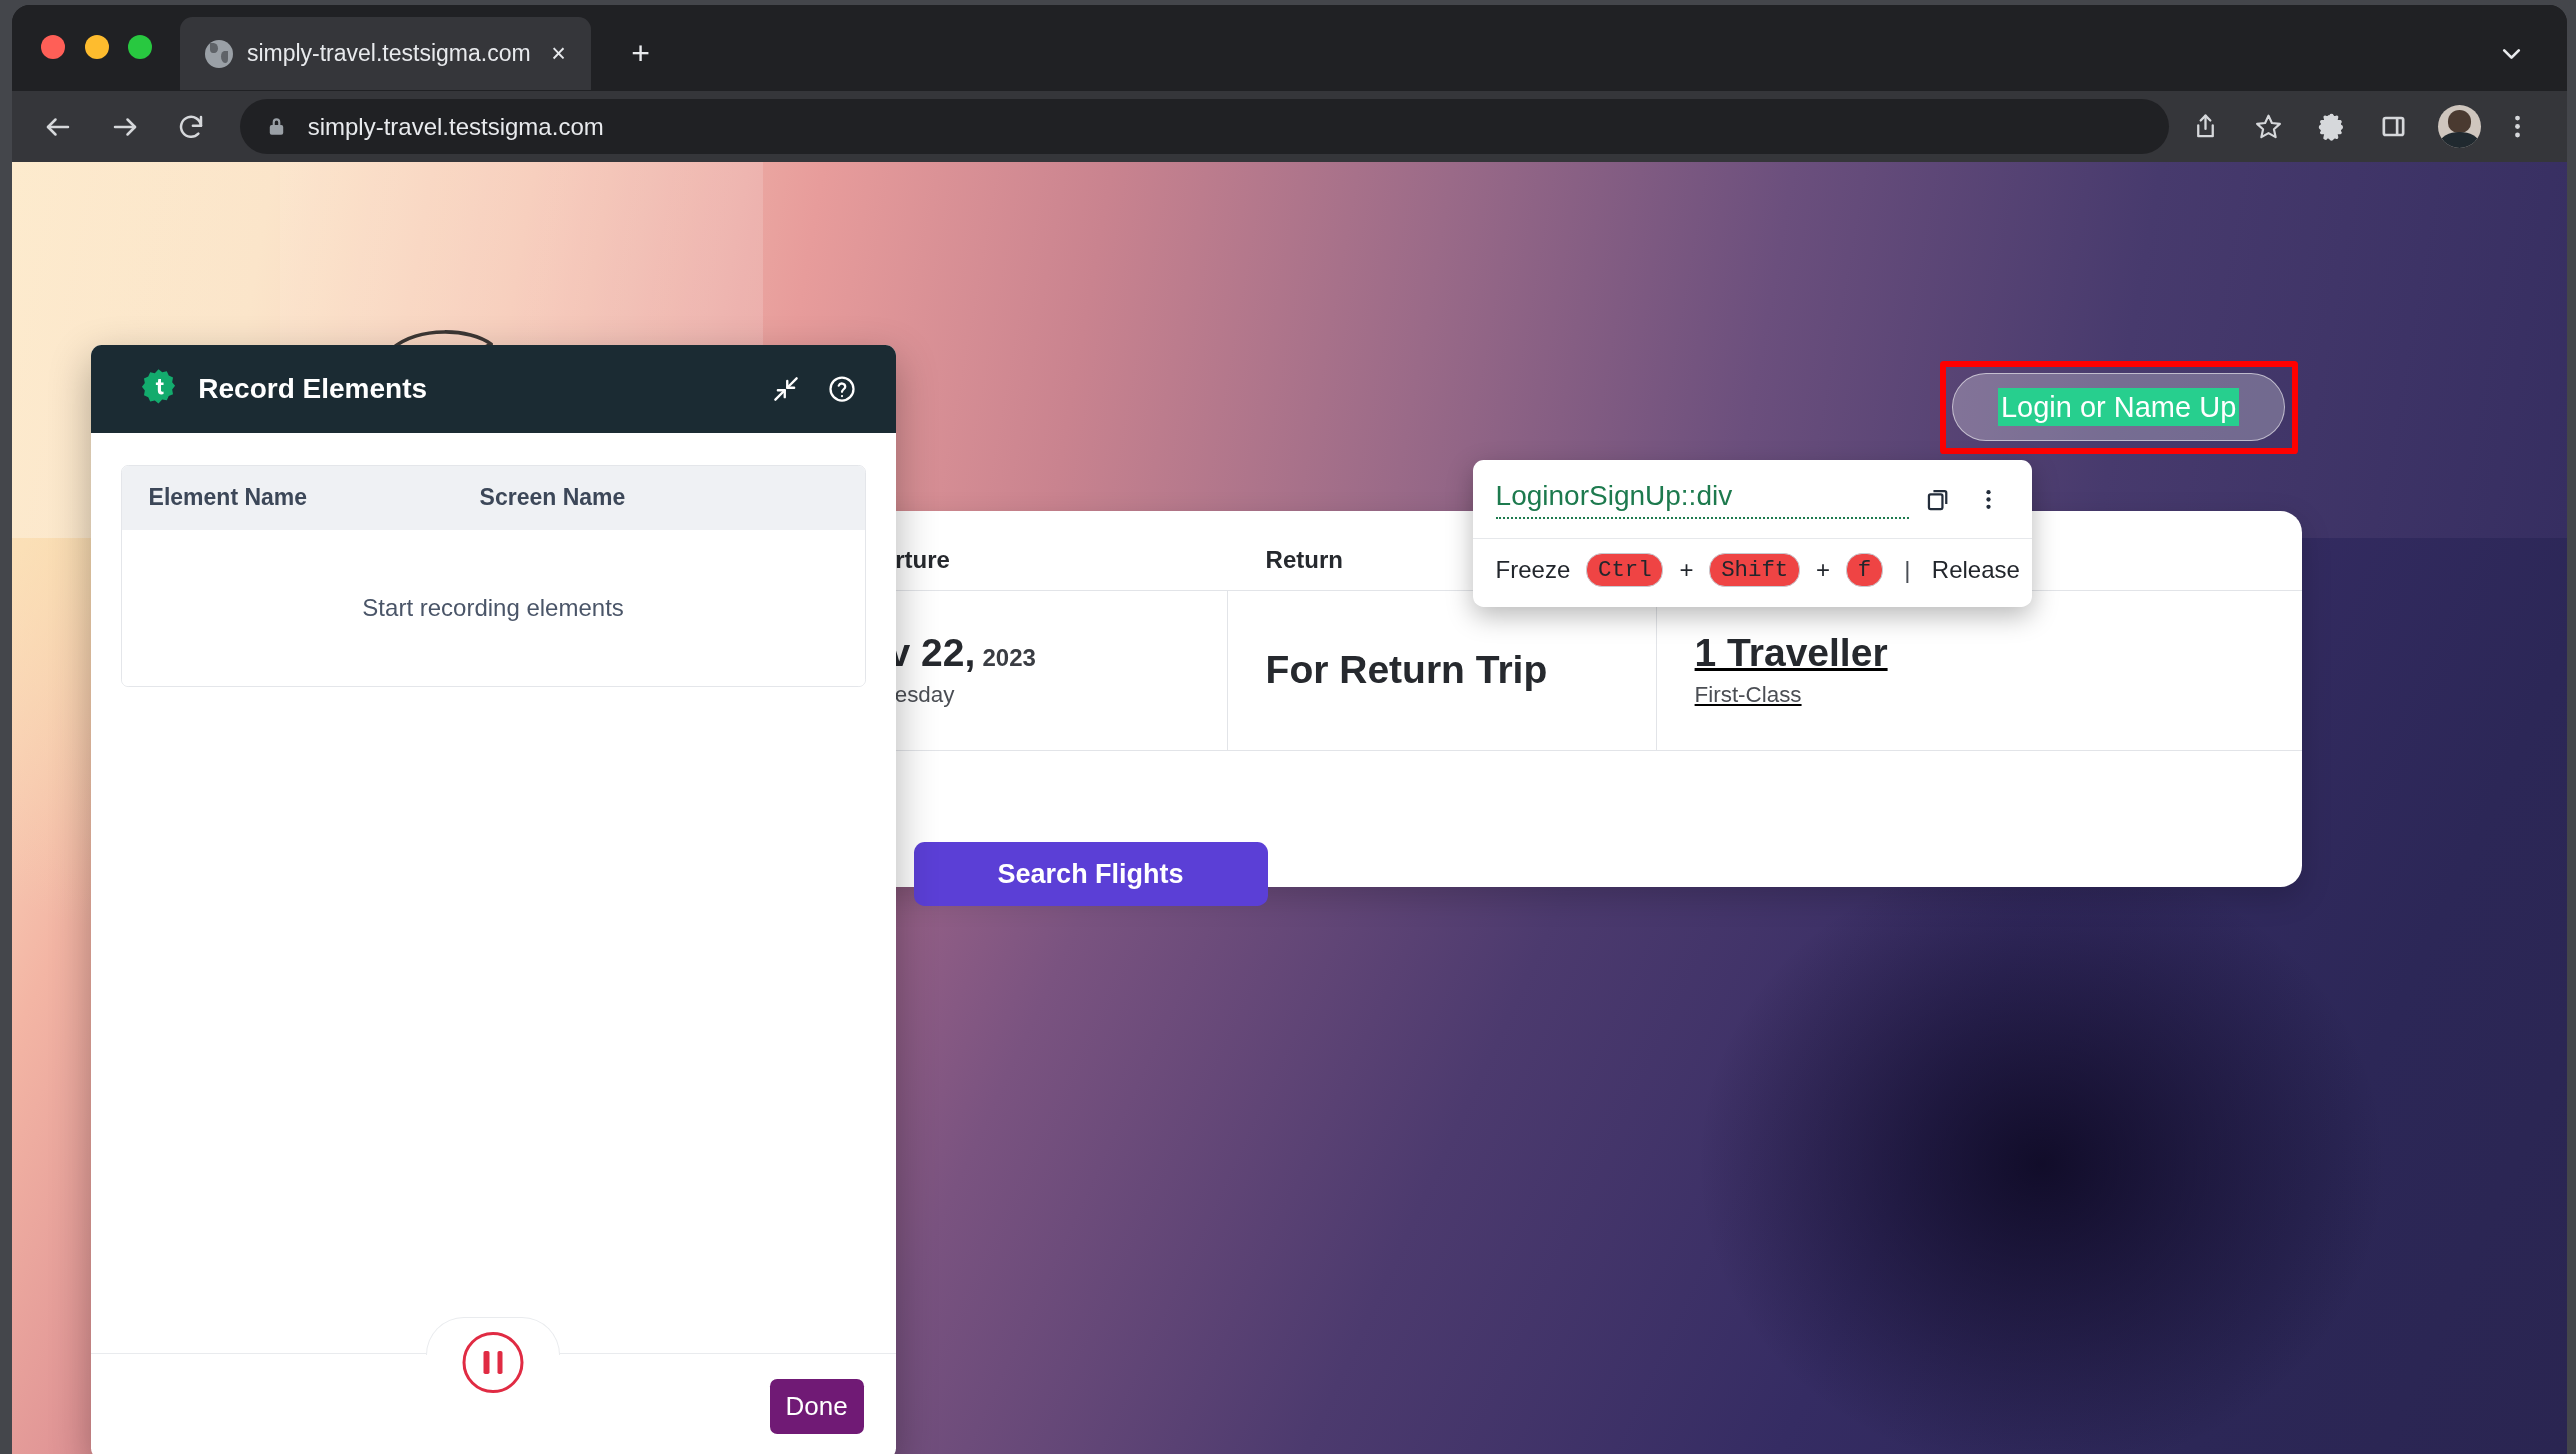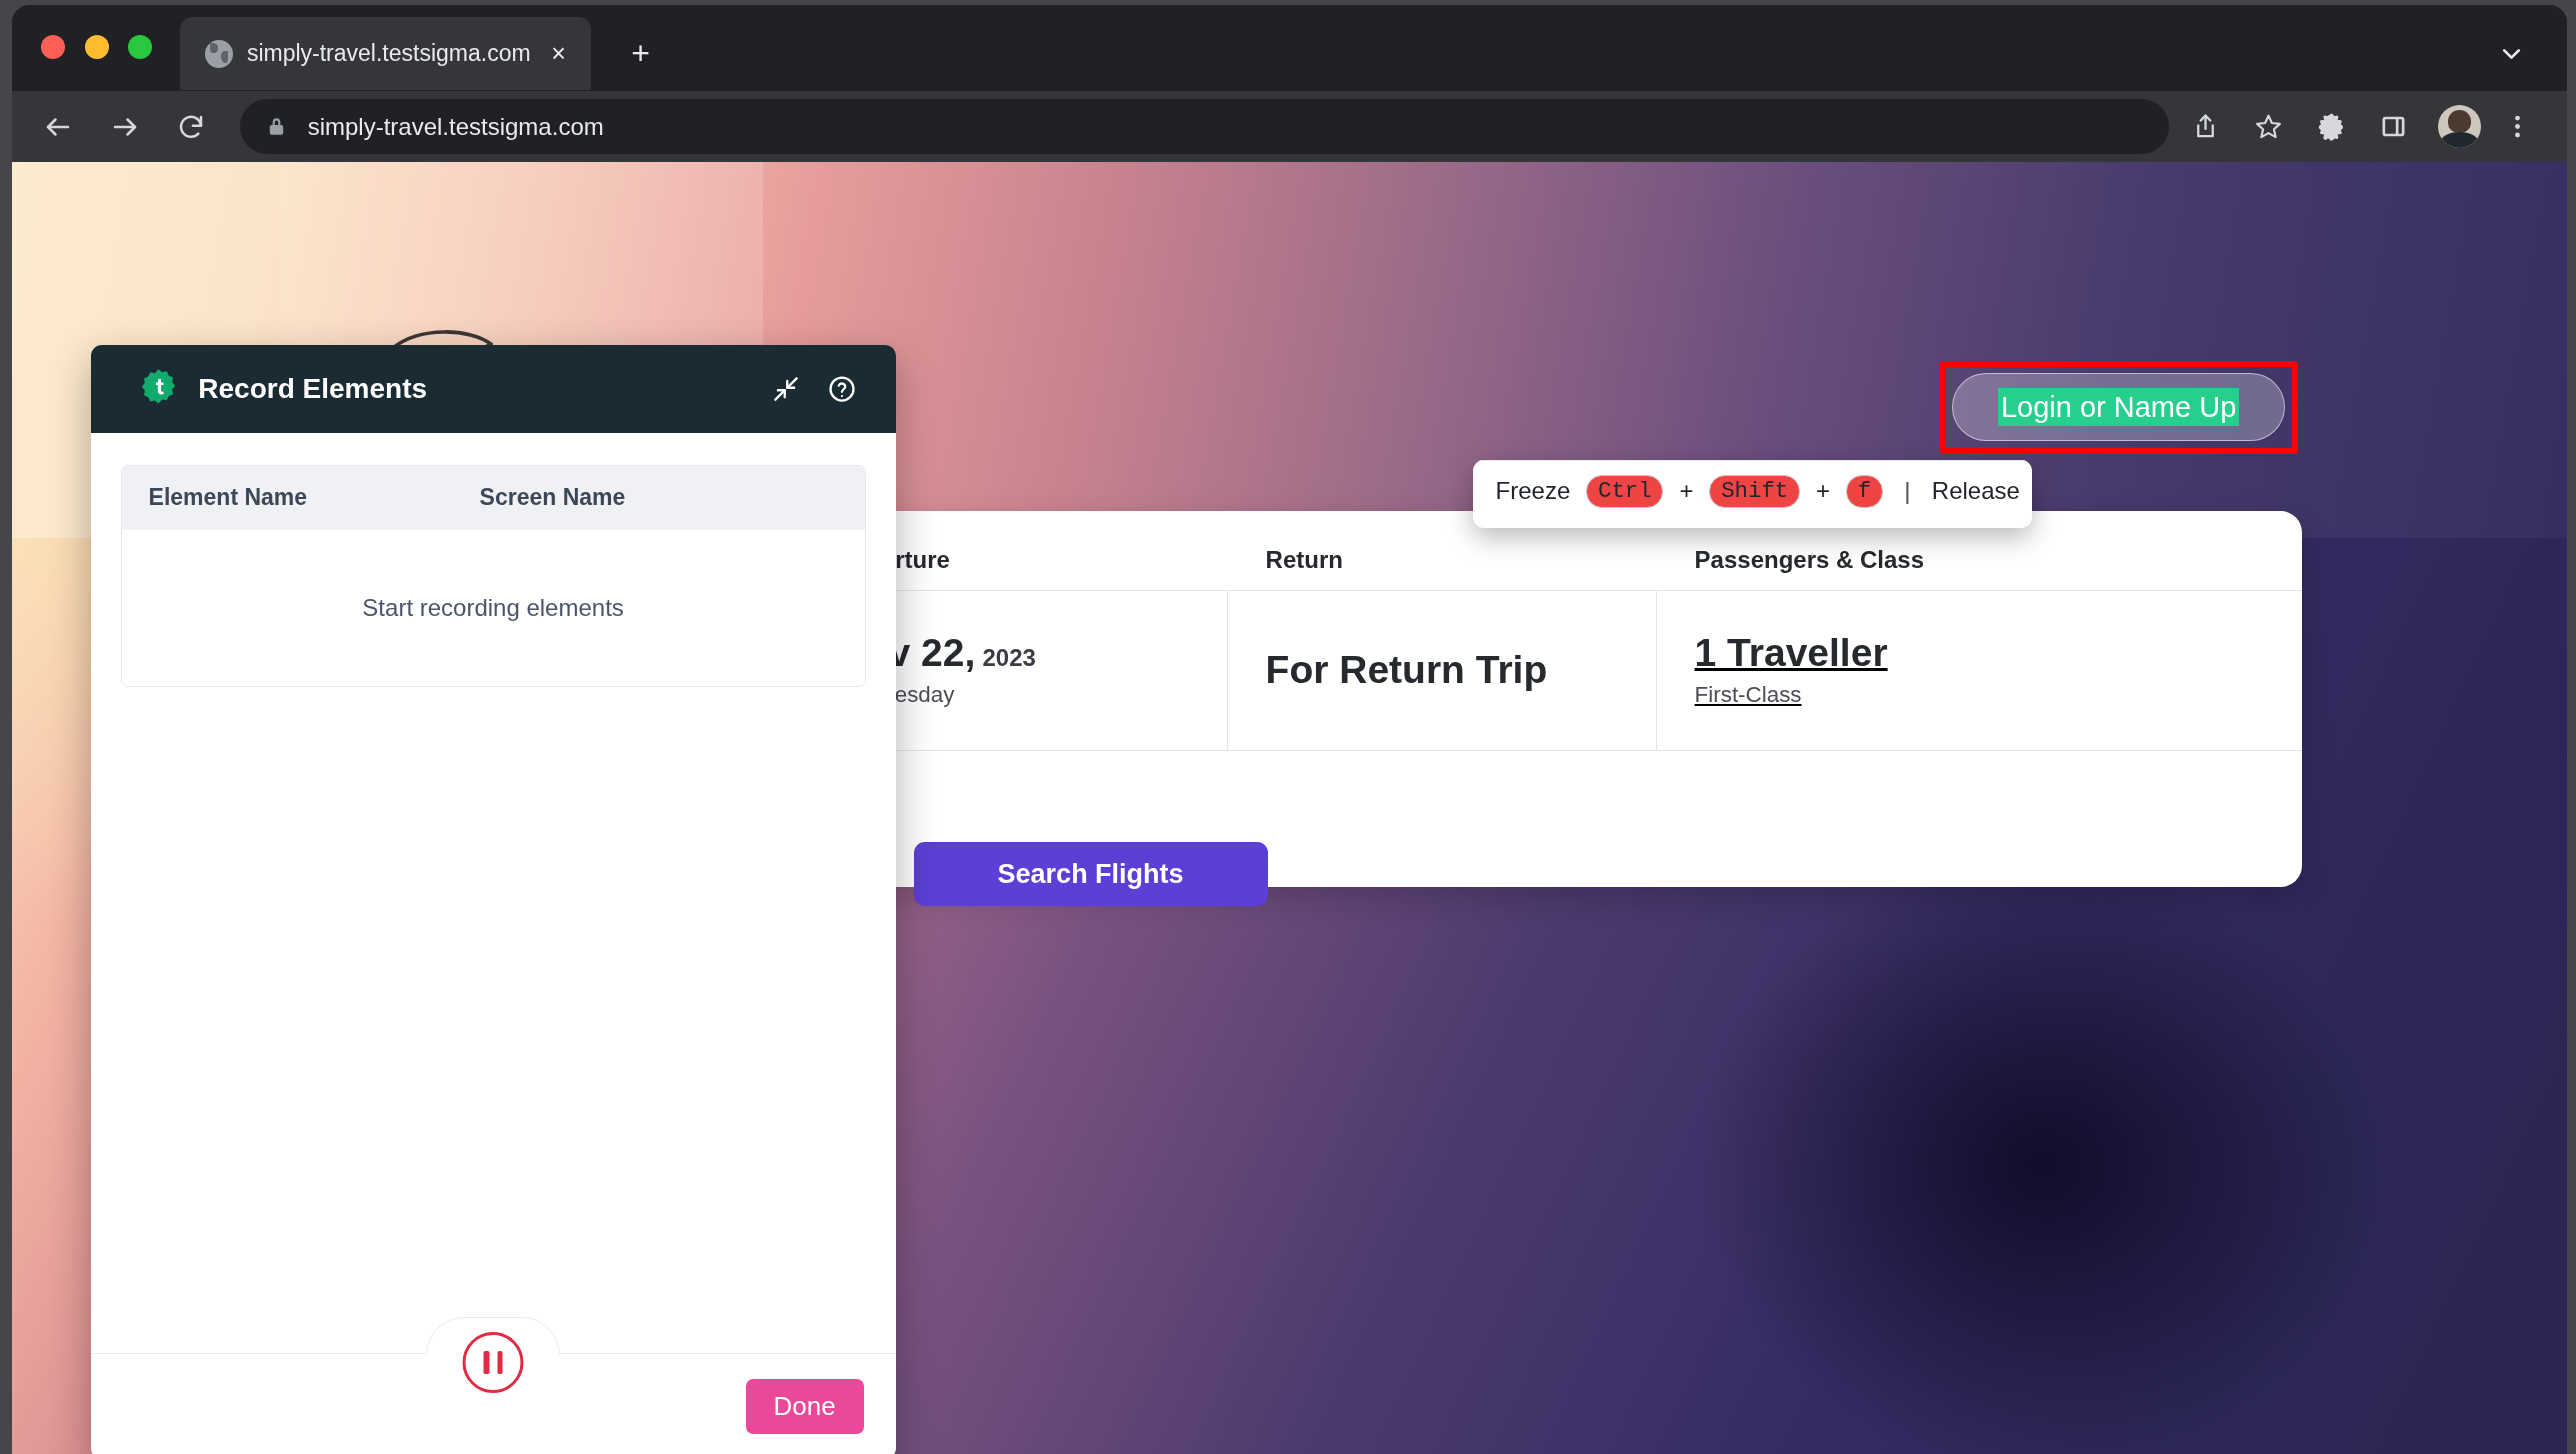--- a/index.html
+++ b/index.html
@@ -406,22 +406,22 @@
     border: 3.6px solid #e02b43;
     background: #ffffff;
     display: flex; align-items: center; justify-content: center;
     gap: 8px;
     cursor: pointer;
   }
   .pause-bar {
     width: 5.4px; height: 23px; background: #e02b43; border-radius: 1.8px;
   }
   .done-btn {
-    width: 118px; height: 55px;
-    background: #ec4899;
+    width: 94px; height: 55px;
+    background: #701a75;
     color: #ffffff;
     border: none; border-radius: 7.2px;
     font-size: 26px;
     font-family: "Liberation Sans", sans-serif;
     cursor: pointer;
   }
 </style>
 </head>
 <body>
 
@@ -563,20 +563,36 @@
     </div>
 
     <div class="login-wrap">
       <div class="login-btn">
         <span class="login-label-hl">Login or Name Up</span>
       </div>
       <div class="login-selection"></div>
     </div>
 
     <div class="inspector">
+      <div class="inspector-top">
+        <span class="inspector-name">LoginorSignUp::div</span>
+        <span class="insp-icon">
+          <svg viewBox="0 0 24 24" fill="none" stroke="currentColor" stroke-width="2">
+              <rect x="3.5" y="7.5" width="12" height="13" rx="1.4"></rect>
+              <path d="M7.5 4.5h10a1.4 1.4 0 0 1 1.4 1.4v10"></path>
+            </svg>
+        </span>
+        <span class="insp-icon">
+          <svg viewBox="0 0 24 24" fill="currentColor">
+              <circle cx="12" cy="5.5" r="1.9"></circle>
+              <circle cx="12" cy="12" r="1.9"></circle>
+              <circle cx="12" cy="18.5" r="1.9"></circle>
+            </svg>
+        </span>
+      </div>
       <div class="inspector-hint">
         <span>Freeze</span>
         <kbd>Ctrl</kbd>
         <span>+</span>
         <kbd>Shift</kbd>
         <span>+</span>
         <kbd>f</kbd>
         <span class="hint-sep">|</span>
         <span>Release</span>
         <kbd>Esc</kbd>

